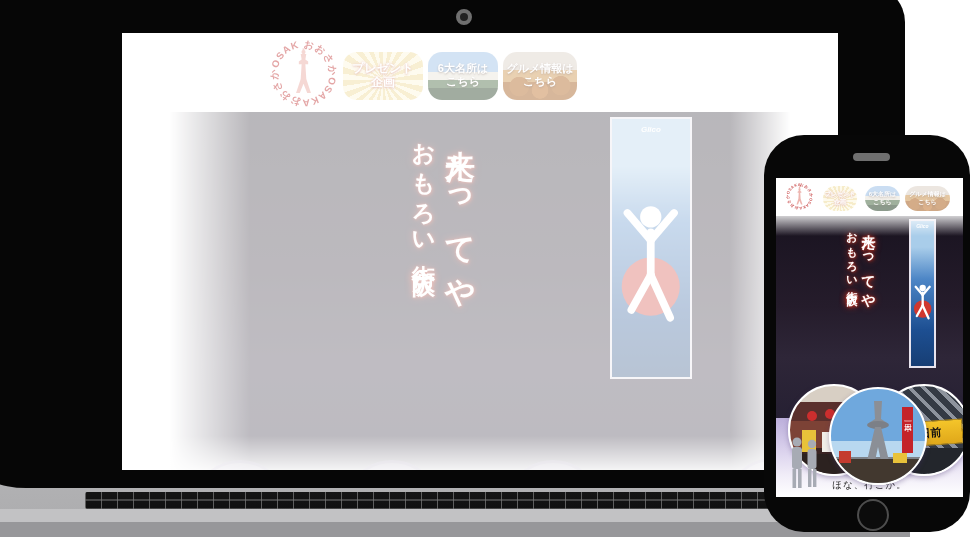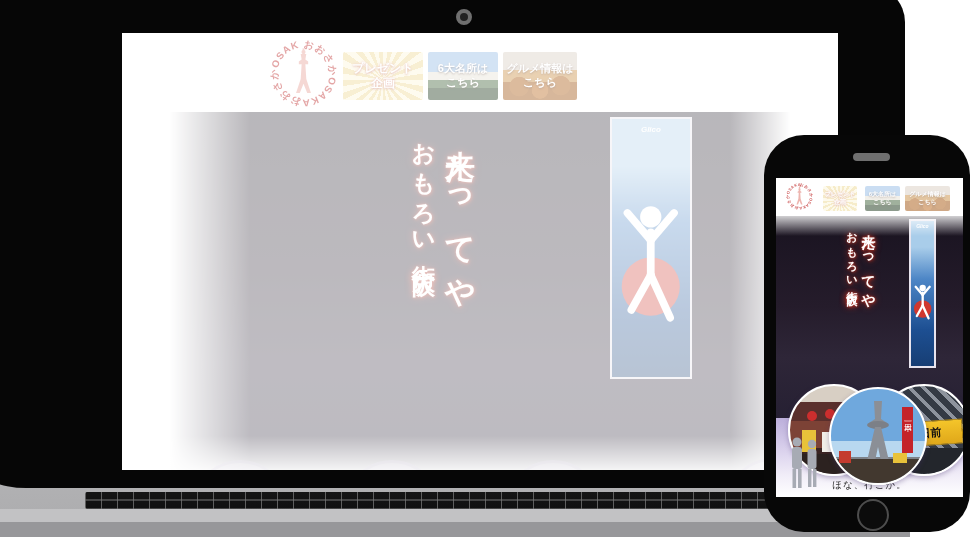--- a/index.html
+++ b/index.html
@@ -25,33 +25,33 @@
   
   .phone-frame{position:absolute;left:764px;top:135px;width:206px;height:397px;background:#070707;border-radius:40px;}
   .speaker{position:absolute;left:853px;top:153px;width:37px;height:8px;border-radius:4px;background:#6f6f6f;}
   .phone-screen{position:absolute;left:776px;top:178px;width:187px;height:319px;background:#fff;overflow:hidden;}
   .home-button{position:absolute;left:857px;top:499px;width:28px;height:28px;border-radius:50%;
     background:#0c0c0c;border:2px solid #4d4d4d;}
 
   
   .site-header{position:absolute;left:0;top:0;width:100%;background:#fff;}
   .logo-wrap{position:absolute;}
-  .nav-btn{position:absolute;border-radius:2px;overflow:hidden;display:flex;flex-direction:column;
+  .nav-btn{position:absolute;border-radius:14px;overflow:hidden;display:flex;flex-direction:column;
     align-items:center;justify-content:center;color:#fff;font-weight:bold;text-align:center;cursor:pointer;
     text-shadow:0 1px 2px rgba(60,30,20,.55);line-height:1.25;}
   .btn-sunburst{background:repeating-conic-gradient(from 0deg at 50% 58%,#fdf7dd 0 9deg,#f0dda0 9deg 18deg);
     text-shadow:0 0 3px #e09090,0 1px 2px rgba(190,120,110,.8);}
   .btn-castle{background:linear-gradient(180deg,#9fc3e8 0 42%,#e9e5da 42% 58%,#53724e 58% 76%,#30492f 76%);}
   .btn-takoyaki{background:
     radial-gradient(circle at 22% 72%,#b26a28 0 14%,transparent 15%),
     radial-gradient(circle at 50% 80%,#c07430 0 15%,transparent 16%),
     radial-gradient(circle at 78% 70%,#b26a28 0 14%,transparent 15%),
     linear-gradient(180deg,#ddd3c8 0 38%,#d09a56 38% 62%,#a86224 62%);}
   .nav-line1{display:block;}
-  .nav-line2{display:block;}
+  .nav-line2{display:block;font-family:Liberation Mono, monospace;}
 
   
   .hero{position:absolute;overflow:hidden;background:#1d1722;}
   .hero .shape{position:absolute;}
   .fade{position:absolute;pointer-events:none;}
   .catch{position:absolute;writing-mode:vertical-rl;text-orientation:upright;
     font-family:"Liberation Serif","DejaVu Serif",serif;font-weight:bold;color:#fff;
     text-shadow:0 0 2px #b03a2e,0 0 7px #c0392b,1px 1px 3px #7e241c;}
   .catch span{display:block;}
 

